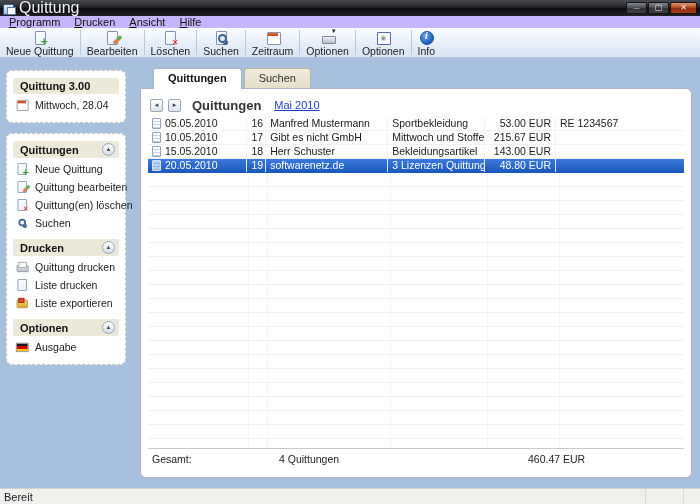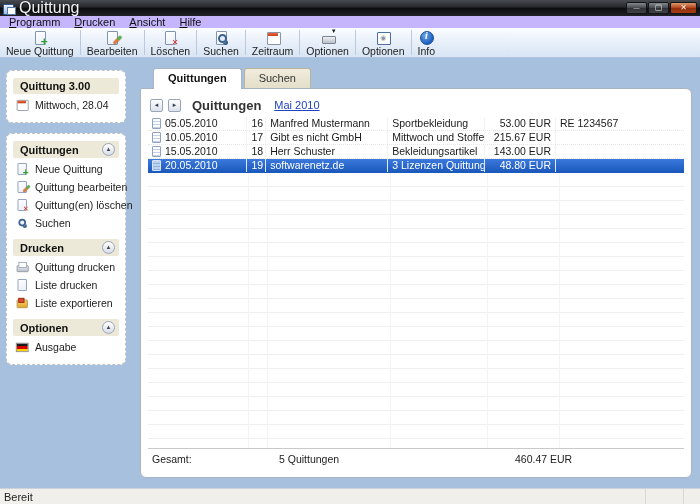--- a/index.html
+++ b/index.html
@@ -92,21 +92,21 @@
   .trow.selected { background:linear-gradient(#3b79dd,#1c59bd); color:#fff; border-bottom:1px solid #1c59bd; }
   .trow.selected .cell { border-right:1px solid rgba(255,255,255,.85); }
   .trow.selected .cell:last-child { border-right:none; }
   .doc-icon { width:9px; height:11px; background:#fff; border:1px solid #8fa3c0; border-radius:1px; margin-right:4px; flex:none;
     background-image:repeating-linear-gradient(#fff 0 2px,#c3d2e8 2px 3px); }
   .trow.selected .doc-icon { border-color:#d6e4f8; background-image:repeating-linear-gradient(#bcd2ef 0 2px,#8fb2e0 2px 3px); }
   .tgrid { flex:1; position:relative; background:repeating-linear-gradient(to bottom,transparent 0 13px,#efefef 13px 14px); }
   .vline { position:absolute; top:0; bottom:0; width:1px; background:#f3f3f3; }
   .tfoot { flex:none; height:21px; border-top:1px solid #c9c9c9; display:flex; align-items:center; color:#222;gap:8px; }
   .fcell { padding:0 4px; white-space:nowrap; }
-  .f0{width:119px;} .f1{width:123px;} .f2{width:97px;} .f3{width:72px;}
+  .f0{width:119px;} .f1{width:123px;} .f2{width:97px;} .f3{width:72px;margin-left:13px;}
 
   
   .statusbar { flex:none; height:16px; background:#f1efec; border-top:1px solid #cdd2d9; display:flex; align-items:center; padding-left:4px; color:#222; }
   .status-sep { height:100%; border-left:1px solid #d8d8d4; }
   .sp1 { margin-left:auto; width:38px; } .sp2 { width:17px; }
 </style>
 </head>
 <body>
 
 <div class="window">
@@ -337,21 +337,21 @@
             </div>
           <div class="tgrid" id="tgrid">
               <div class="vline" style="left: 100px;"></div>
               <div class="vline" style="left: 119px;"></div>
               <div class="vline" style="left: 242px;"></div>
               <div class="vline" style="left: 339px;"></div>
               <div class="vline" style="left: 411px;"></div>
             </div>
           <div class="tfoot">
             <span class="fcell f0">Gesamt:</span>
-            <span class="fcell f1">5 Quittungen</span>
+            <span class="fcell f1">4 Quittungen</span>
             <span class="fcell f2"></span>
             <span class="fcell f3">460.47 EUR</span>
           </div>
         </div>
       </div>
     </div>
 
   </div>
 
   <div class="statusbar">

